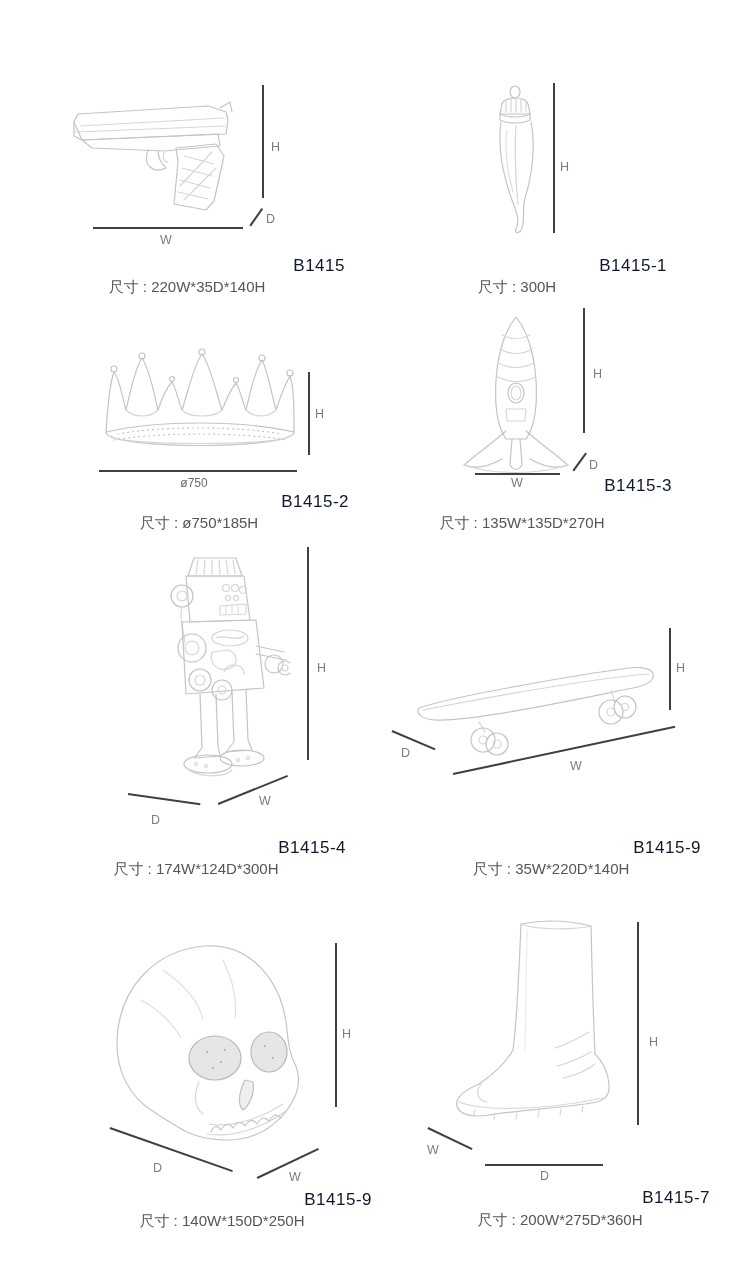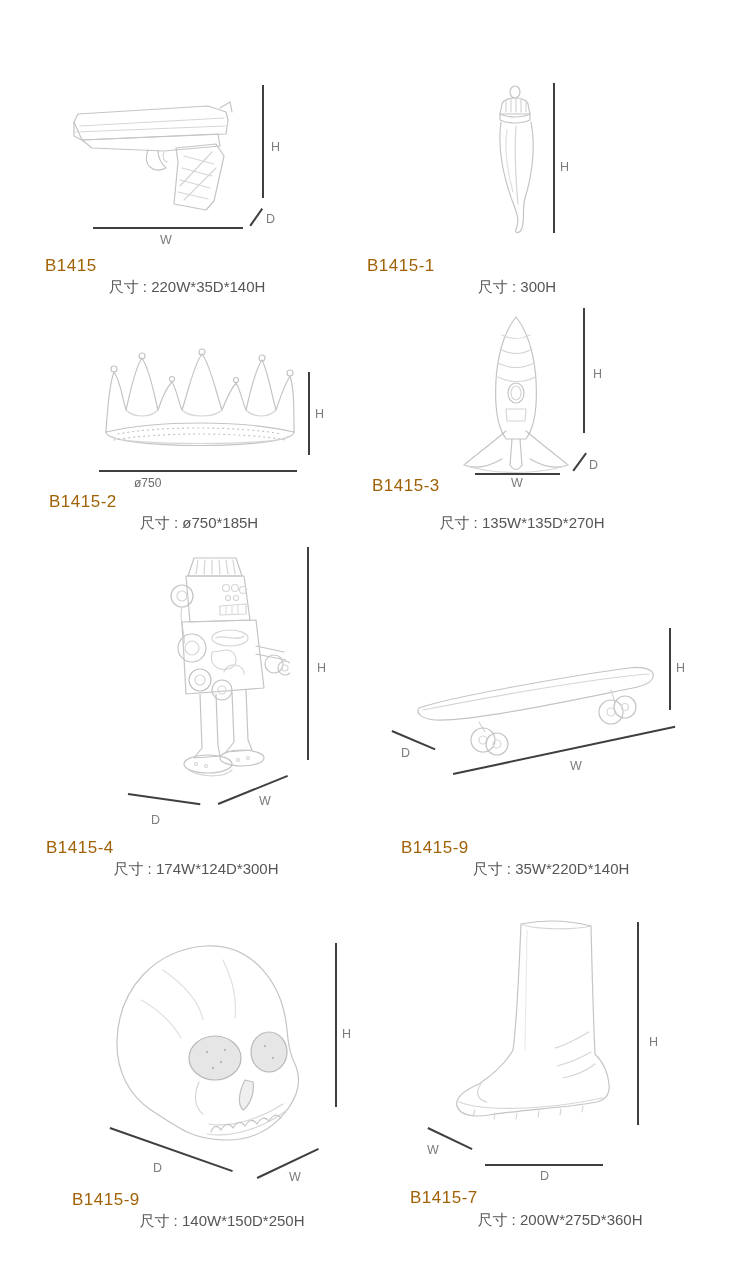--- a/index.html
+++ b/index.html
@@ -5,25 +5,25 @@
   html,body{margin:0;padding:0;background:#ffffff;}
   #page{position:relative;width:750px;height:1281px;background:#ffffff;overflow:hidden;
         font-family:"Liberation Sans",sans-serif;}
   .sketch{position:absolute;}
   .sketch path,.sketch line,.sketch circle,.sketch ellipse,.sketch rect{vector-effect:non-scaling-stroke;}
   .dline{position:absolute;background:#3f3f3f;}
   .dline.h{height:1.5px;}
   .dline.v{width:1.5px;}
   .dline.diag{height:1.5px;transform-origin:0 50%;}
   .dlabel{position:absolute;font-size:12.5px;color:#7c7c7c;line-height:1;}
-  .codelabel{position:absolute;width:300px;text-align:left;font-size:17px;color:#a16207;
+  .codelabel{position:absolute;width:300px;text-align:right;font-size:17px;color:#0f172a;
              letter-spacing:0.5px;line-height:1.2;}
   .sizelabel{position:absolute;width:300px;text-align:center;font-size:15px;color:#565656;
              line-height:1.2;}
-  .dialabel{position:absolute;width:120px;text-align:left;font-size:12px;color:#6a6a6a;line-height:1;}
+  .dialabel{position:absolute;width:120px;text-align:center;font-size:12px;color:#6a6a6a;line-height:1;}
   svg{display:block;}
 </style>
 </head>
 <body>
 
 <div id="page">
 
   <div class="cell">
     <svg class="sketch" style="left:68px;top:96px" width="185" height="122" viewBox="0 0 185 122" fill="none" stroke="#c4c4c4" stroke-width="1.2" stroke-linecap="round" stroke-linejoin="round">
       <path d="M6,26 L10,18 L140,10 L158,16 L160,24 L158,38 L14,44 Z"></path>

